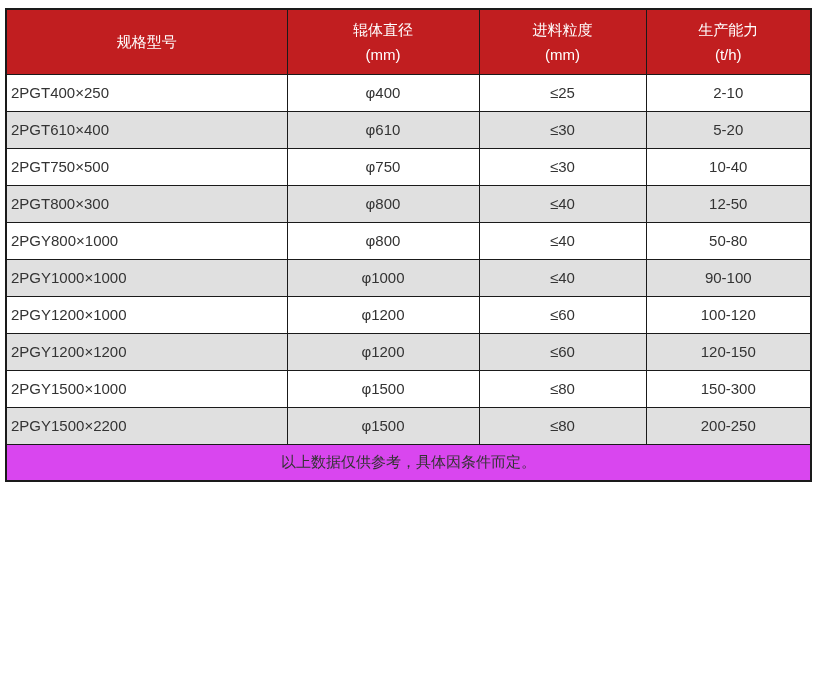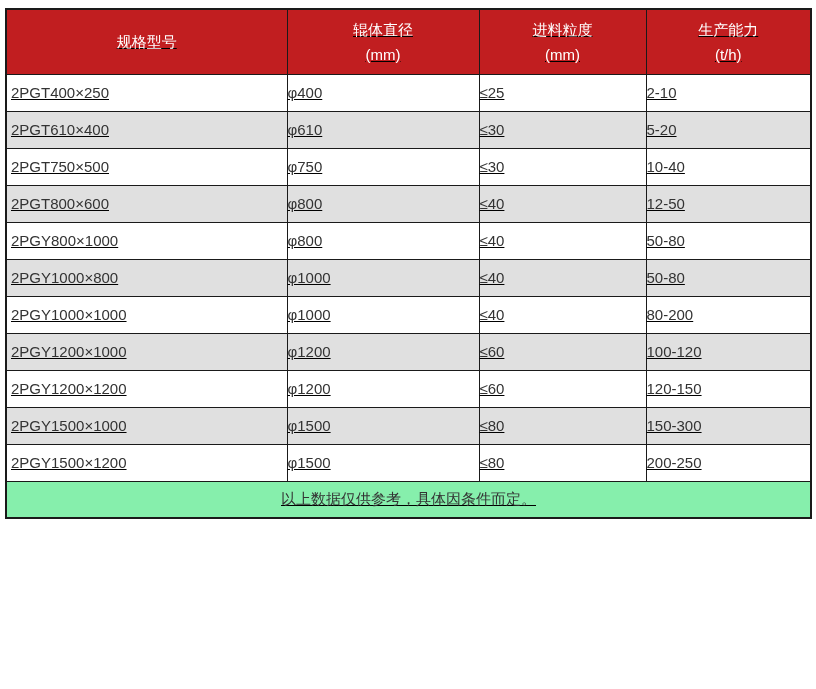--- a/index.html
+++ b/index.html
@@ -7,21 +7,20 @@
     margin: 0;
     padding: 0;
     background: #ffffff;
     font-family: "Liberation Sans", "DejaVu Sans", sans-serif;
   }
   .page {
     width: 816px;
     height: 689px;
     background: #ffffff;
     padding: 8px 12px 0 5px;
-    text-decoration: underline;
   }
   table.spec-table {
     width: 807px;
     border-collapse: collapse;
     table-layout: fixed;
     border: 2px solid #1a1a1a;
   }
   col.c-model   { width: 281px; }
   col.c-diam    { width: 192px; }
   col.c-feed    { width: 167px; }
@@ -45,27 +44,27 @@
     height: 37px;
     color: #333333;
     background: #ffffff;
     vertical-align: middle;
     margin-top: 20px;
   }
   tbody td.cell-model {
     text-align: left;
     padding-left: 4px;
   }
-  tbody td.cell-center { }
+  tbody td.cell-center { text-align: center; }
   tbody tr:nth-child(even) td { background: #E0E0E0; }
   tfoot td {
     height: 37px;
     text-align: center;
     color: #333333;
-    background: #86efac;
+    background: #d946ef;
     vertical-align: middle;
   }
 </style>
 </head>
 <body>
 
 <div class="page">
   <table class="spec-table">
     <colgroup>
       <col class="c-model">
@@ -105,63 +104,57 @@
         <td class="cell-center">≤30</td>
         <td class="cell-center">5-20</td>
       </tr>
       <tr>
         <td class="cell-model">2PGT750×500</td>
         <td class="cell-center">φ750</td>
         <td class="cell-center">≤30</td>
         <td class="cell-center">10-40</td>
       </tr>
       <tr>
-        <td class="cell-model">2PGT800×600</td>
+        <td class="cell-model">2PGT800×300</td>
         <td class="cell-center">φ800</td>
         <td class="cell-center">≤40</td>
         <td class="cell-center">12-50</td>
       </tr>
       <tr>
         <td class="cell-model">2PGY800×1000</td>
         <td class="cell-center">φ800</td>
         <td class="cell-center">≤40</td>
         <td class="cell-center">50-80</td>
       </tr>
       <tr>
-        <td class="cell-model">2PGY1000×800</td>
-        <td class="cell-center">φ1000</td>
-        <td class="cell-center">≤40</td>
-        <td class="cell-center">50-80</td>
-      </tr>
-      <tr>
         <td class="cell-model">2PGY1000×1000</td>
         <td class="cell-center">φ1000</td>
         <td class="cell-center">≤40</td>
-        <td class="cell-center">80-200</td>
+        <td class="cell-center">90-100</td>
       </tr>
       <tr>
         <td class="cell-model">2PGY1200×1000</td>
         <td class="cell-center">φ1200</td>
         <td class="cell-center">≤60</td>
         <td class="cell-center">100-120</td>
       </tr>
       <tr>
         <td class="cell-model">2PGY1200×1200</td>
         <td class="cell-center">φ1200</td>
         <td class="cell-center">≤60</td>
         <td class="cell-center">120-150</td>
       </tr>
       <tr>
         <td class="cell-model">2PGY1500×1000</td>
         <td class="cell-center">φ1500</td>
         <td class="cell-center">≤80</td>
         <td class="cell-center">150-300</td>
       </tr>
       <tr>
-        <td class="cell-model">2PGY1500×1200</td>
+        <td class="cell-model">2PGY1500×2200</td>
         <td class="cell-center">φ1500</td>
         <td class="cell-center">≤80</td>
         <td class="cell-center">200-250</td>
       </tr>
     </tbody>
     <tfoot>
       <tr>
         <td colspan="4">以上数据仅供参考，具体因条件而定。</td>
       </tr>
     </tfoot>

